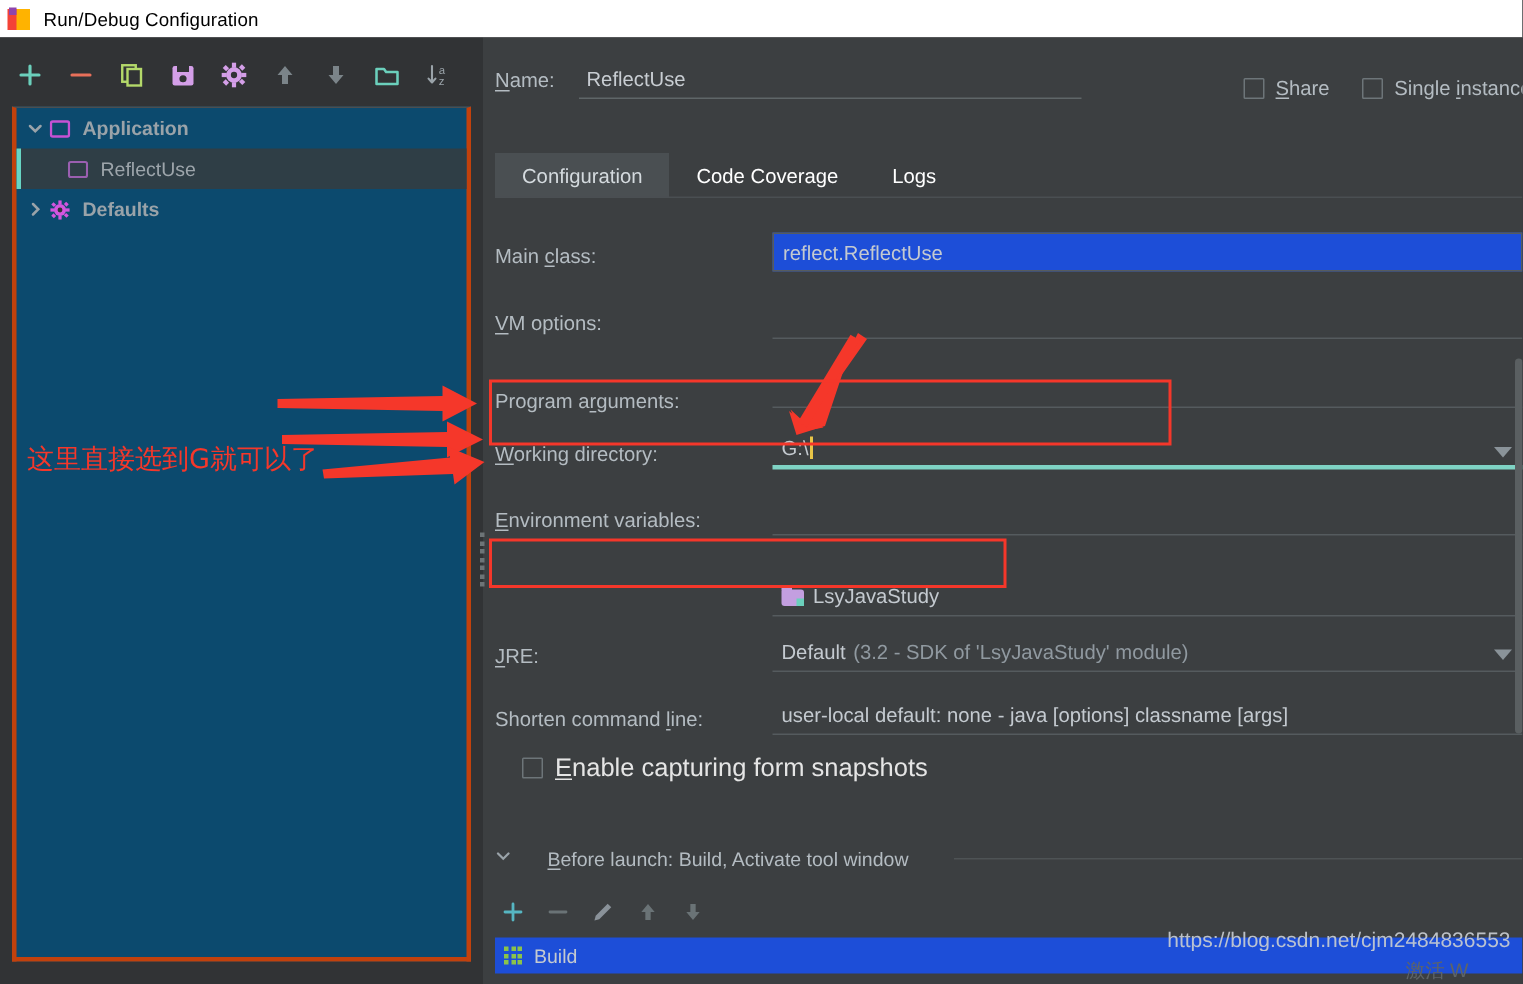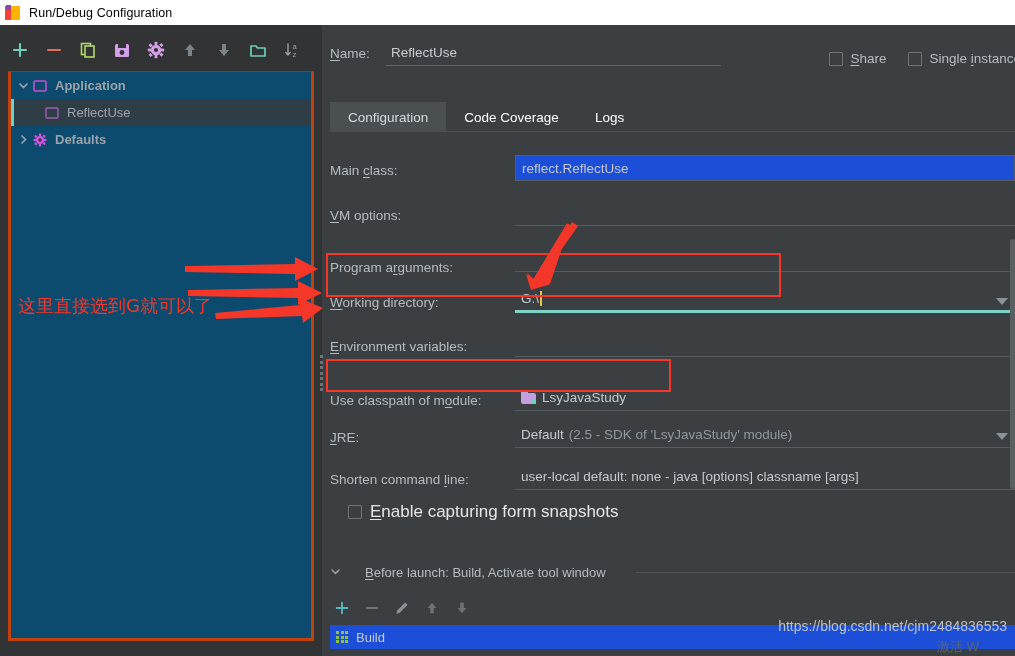--- a/index.html
+++ b/index.html
@@ -367,38 +367,35 @@
           <span>G:\</span>
             <span class="caret"></span>
         </div>
         <div class="dd-arrow" style="left:666px; top:166px;"></div>
 
         <div class="frow" style="top:199px;">
           <span class="flabel"><span class="ul">E</span>nvironment variables:</span>
         </div>
         <div class="finput" style="left:185px; top:199px; width:500px;"></div>
 
-        <div class="frow" style="top:253px;">
-          <span class="flabel">Use classpath of m<span class="ul">o</span>dule:</span>
-        </div>
         <div class="finput" style="left:185px; top:253px; width:500px;">
           <span class="module-icon">
             <span class="mtab"></span>
               <span class="mbody"></span>
               <span class="mdot"></span>
           </span>
           <span>LsyJavaStudy</span>
         </div>
 
         <div class="frow" style="top:290px;">
           <span class="flabel"><span class="ul">J</span>RE:</span>
         </div>
         <div class="finput" style="left:185px; top:290px; width:500px;">
           <span>Default</span>
-          <span class="fvalue dim" style="margin-left:5px">(2.5 - SDK of 'LsyJavaStudy' module)</span>
+          <span class="fvalue dim" style="margin-left:5px">(3.2 - SDK of 'LsyJavaStudy' module)</span>
         </div>
         <div class="dd-arrow" style="left:666px; top:301px;"></div>
 
         <div class="frow" style="top:332px;">
           <span class="flabel">Shorten command <span class="ul">l</span>ine:</span>
         </div>
         <div class="finput" style="left:185px; top:332px; width:500px;">user-local default: none - java [options] classname [args]</div>
 
         <div class="enable-row">
           <span class="chkbox"></span>

